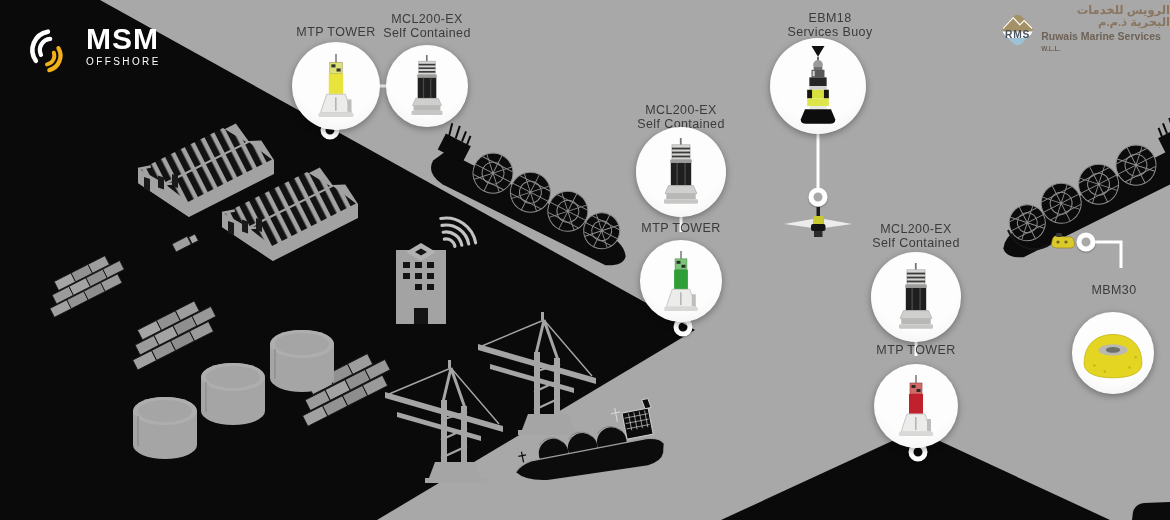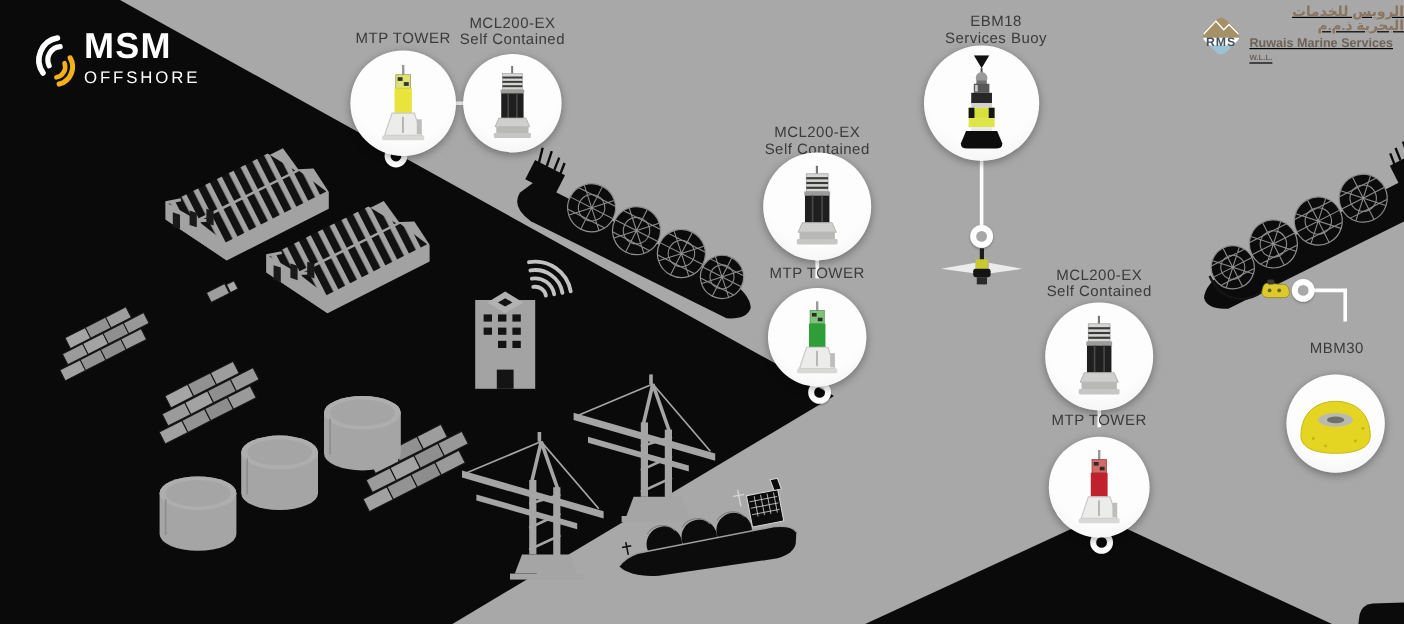--- a/index.html
+++ b/index.html
@@ -8,26 +8,26 @@
   #scene{position:absolute;left:0;top:0;}
   .callout-circle{position:absolute;border-radius:50%;
     background:radial-gradient(circle at 50% 38%,#fdfdfd 60%,#eeeeee 100%);
     box-shadow:0 2px 7px rgba(0,0,0,.35);display:flex;align-items:center;justify-content:center;}
   .lbl{position:absolute;transform:translateX(-50%);text-align:center;color:#3b3b3b;
        font-size:12.5px;font-weight:normal;letter-spacing:.4px;line-height:13.5px;white-space:nowrap;}
   .ring{position:absolute;width:9px;height:9px;border:5px solid #ffffff;border-radius:50%;
         transform:translate(-50%,-50%);box-shadow:0 1px 2px rgba(0,0,0,.3);}
   
   #msm-logo{position:absolute;left:12px;top:24px;display:flex;align-items:flex-start;}
-  #msm-text{margin-left:4px;}
+  #msm-text{margin-left:20px;}
   #msm-name{color:#ffffff;font-weight:bold;font-size:30px;line-height:30px;letter-spacing:1px;}
-  #msm-sub{color:#ffffff;font-size:14px;letter-spacing:2.4px;margin-top:2px;}
+  #msm-sub{color:#ffffff;font-size:10px;letter-spacing:2.4px;margin-top:2px;}
   
   #rms-logo{position:absolute;left:1000px;top:4px;display:flex;align-items:center;}
-  #rms-text{margin-left:6px;line-height:12px;text-decoration:underline;}
+  #rms-text{margin-left:6px;line-height:12px;}
   #rms-arabic{color:#8a7560;font-size:11.5px;font-weight:bold;direction:rtl;}
   #rms-english{color:#6e6356;font-size:10.5px;font-weight:bold;margin-top:2px;}
   #rms-legal{font-size:6.5px;vertical-align:1px;}
 </style>
 </head>
 <body>
 
 <div id="stage">
 
   <svg id="scene" width="1170" height="520" viewBox="0 0 1170 520">

